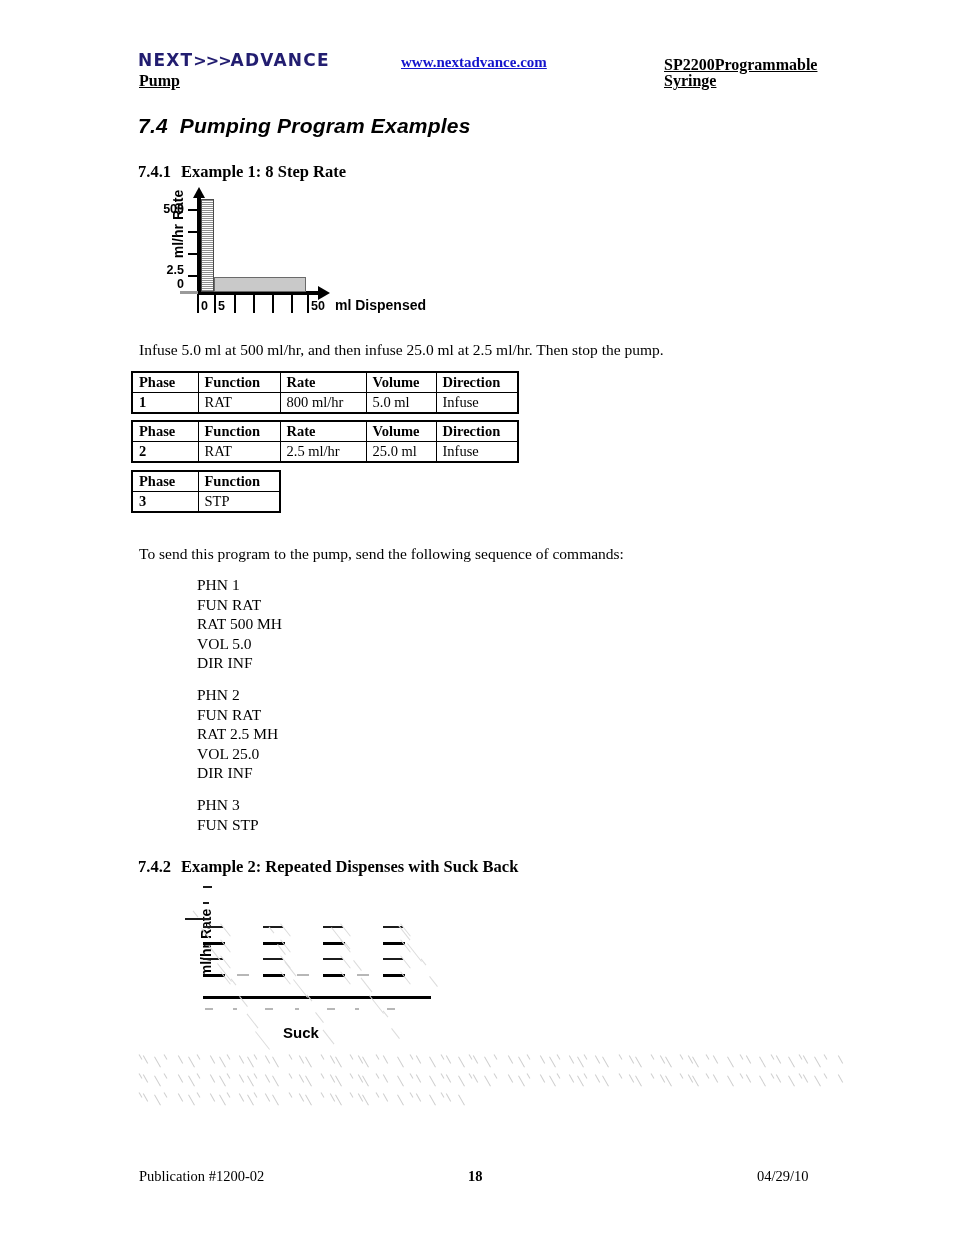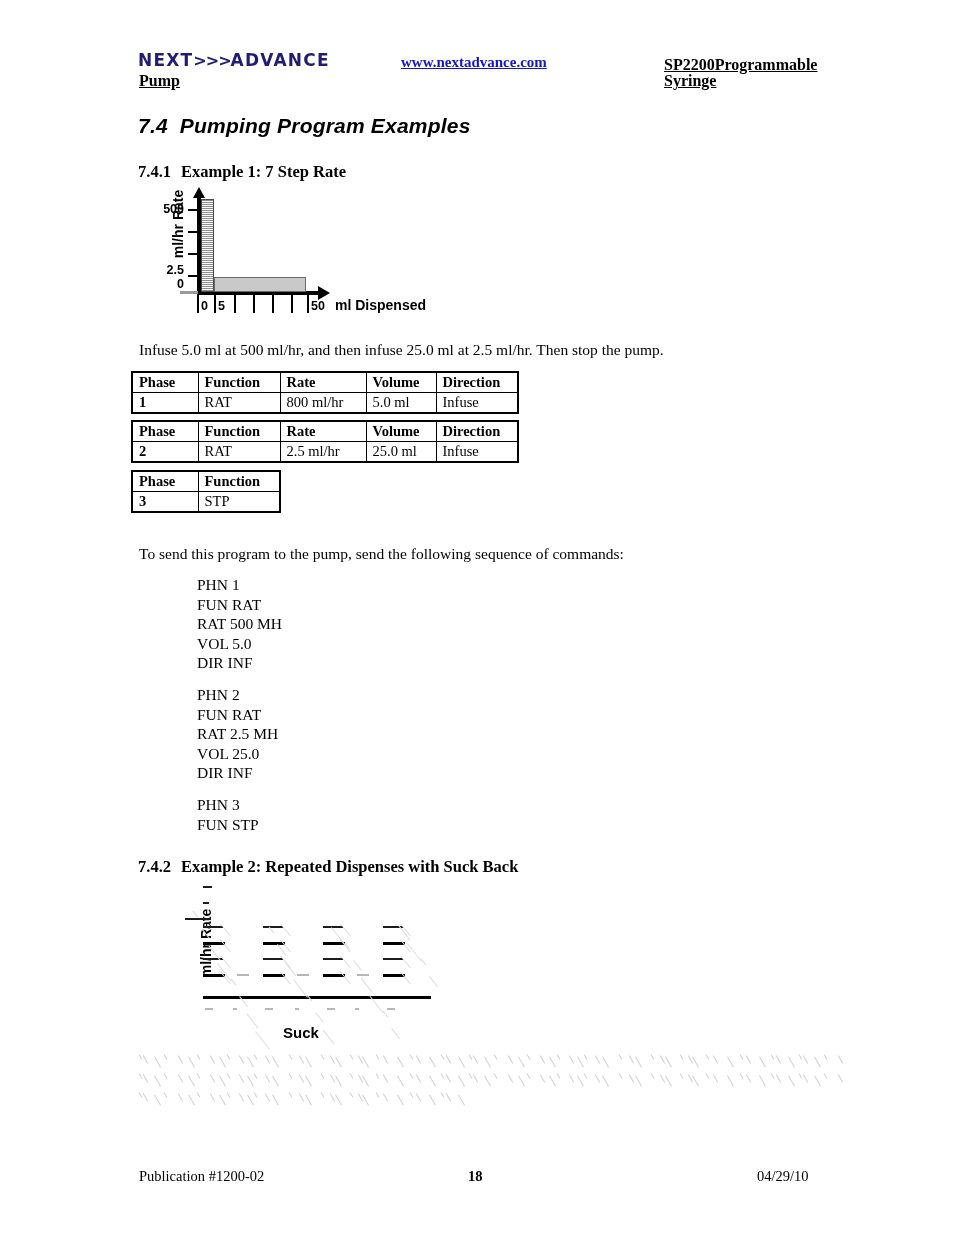--- a/index.html
+++ b/index.html
@@ -343,21 +343,21 @@
     <span>SP2200Programmable Syringe</span>
     <span class="line2">Pump</span>
   </div>
 </div>
 
 <div class="h-major">
   <span class="num">7.4</span><span>Pumping Program Examples</span>
 </div>
 
 <div class="h-minor" id="h-741">
-  <span class="num">7.4.1</span><span>Example 1:  7 Step Rate</span>
+  <span class="num">7.4.1</span><span>Example 1:  8 Step Rate</span>
 </div>
 
 <div class="chart1">
   <div class="ylabel">ml/hr Rate</div>
   <div class="arrow-up"></div>
   <div class="axis-v"></div>
   <div class="axis-h"></div>
   <div class="arrow-right"></div>
 
   <div class="bar-tall"></div>

